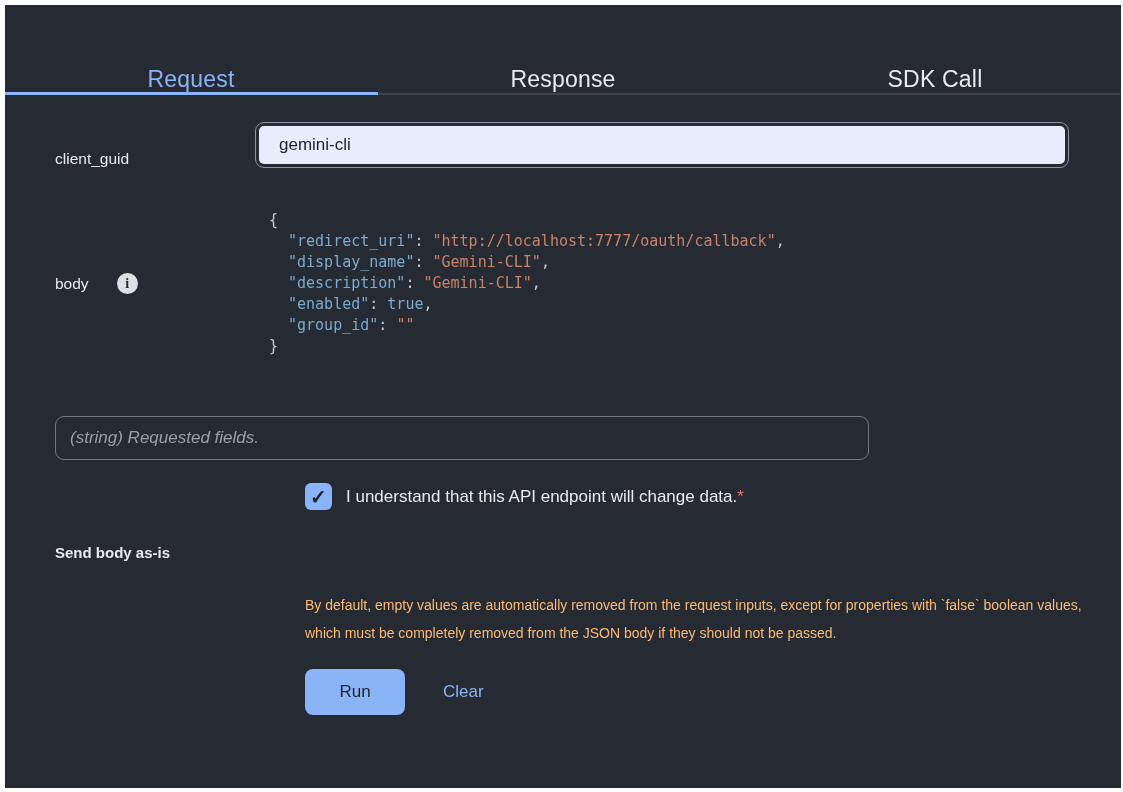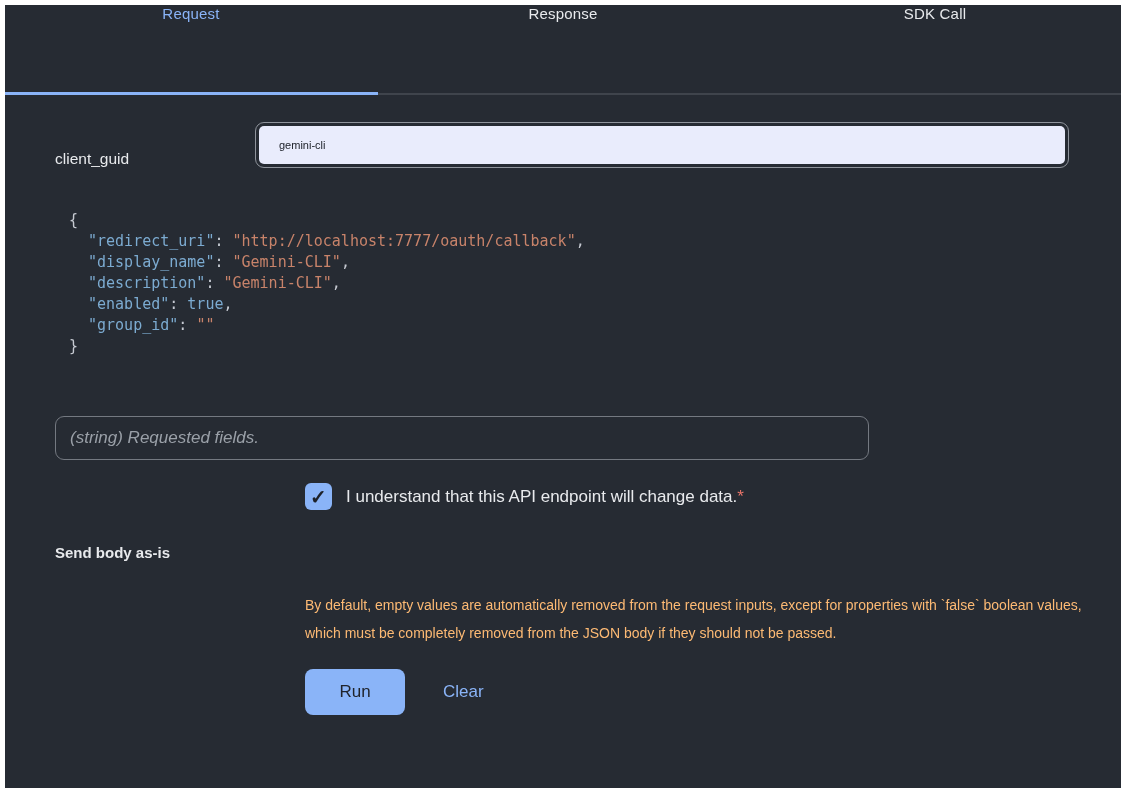--- a/index.html
+++ b/index.html
@@ -5,37 +5,37 @@
   * { box-sizing: border-box; margin: 0; padding: 0; }
   html, body { width: 1123px; height: 792px; background: #ffffff; overflow: hidden;
     font-family: "Liberation Sans", sans-serif; }
   .panel {
     position: absolute; left: 5px; top: 5px; width: 1116px; height: 783px;
     background: #262b33; color: #e8eaed;
   }
 
   
   .tabbar { position: relative; display: flex; height: 90px; border-bottom: 2px solid #3f444c; }
-  .tab { flex: 1 1 0; display: flex; align-items: flex-start; justify-content: center;
-    font-size: 15px; letter-spacing: .2px; color: #e8eaed; cursor: pointer; }
+  .tab { flex: 1 1 0; display: flex; align-items: flex-end; justify-content: center;
+    font-size: 23px; letter-spacing: .2px; color: #e8eaed; cursor: pointer; }
   .tab.active { color: #8ab4f8; }
   .tab-indicator { position: absolute; left: 0; bottom: -2px; width: 33.4%; height: 3px;
     background: #8ab4f8; }
 
   
   .content { padding-left: 50px; }
   .row { display: flex; }
   .row-label { width: 200px; flex: 0 0 200px; font-size: 15.5px; color: #e8eaed; }
   .row-control { width: 814px; flex: 0 0 814px; }
 
   
   .row-client { margin-top: 27px; align-items: flex-end; }
   .input-outline { border: 1px solid #8f949c; border-radius: 9px; padding: 3px; }
   .input-filled { display: block; width: 100%; height: 38px; border: none; outline: none;
-    background: #e9ecfc; border-radius: 5px; padding: 0 20px; font-size: 11px;
+    background: #e9ecfc; border-radius: 5px; padding: 0 20px; font-size: 17px;
     color: #20242c; font-family: "Liberation Sans", sans-serif; }
 
   
   .row-body { margin-top: 33px; align-items: center; }
   .label-group { display: flex; align-items: center; gap: 28px; }
   .info-icon { display: inline-flex; align-items: center; justify-content: center;
     width: 21px; height: 21px; border-radius: 50%; background: #dde0e4; color: #262b33;
     font-size: 14px; font-weight: bold; font-family: "Liberation Serif", serif; cursor: pointer; }
   .code { font-family: "DejaVu Sans Mono", monospace; font-size: 15px; line-height: 21px;
     padding: 9px 0 9px 14px; color: #c6cad2; }
@@ -106,20 +106,24 @@
     <div class="row row-client">
       <div class="row-label">client_guid</div>
       <div class="row-control">
         <div class="input-outline">
           <input class="input-filled" type="text" value="gemini-cli" style="">
         </div>
       </div>
     </div>
 
     <div class="row row-body">
+      <div class="row-label label-group">
+        <span>body</span>
+        <span class="info-icon">i</span>
+      </div>
       <div class="row-control">
         <div class="code">
           <div class="code-line"><span class="j-punc">{</span></div>
           <div class="code-line indent"><span class="j-key">"redirect_uri"</span><span class="j-punc">: </span><span class="j-str">"http://localhost:7777/oauth/callback"</span><span class="j-punc">,</span></div>
           <div class="code-line indent"><span class="j-key">"display_name"</span><span class="j-punc">: </span><span class="j-str">"Gemini-CLI"</span><span class="j-punc">,</span></div>
           <div class="code-line indent"><span class="j-key">"description"</span><span class="j-punc">: </span><span class="j-str">"Gemini-CLI"</span><span class="j-punc">,</span></div>
           <div class="code-line indent"><span class="j-key">"enabled"</span><span class="j-punc">: </span><span class="j-bool">true</span><span class="j-punc">,</span></div>
           <div class="code-line indent"><span class="j-key">"group_id"</span><span class="j-punc">: </span><span class="j-str">""</span><span class="j-punc"></span></div>
           <div class="code-line"><span class="j-punc">}</span></div>
         </div>

